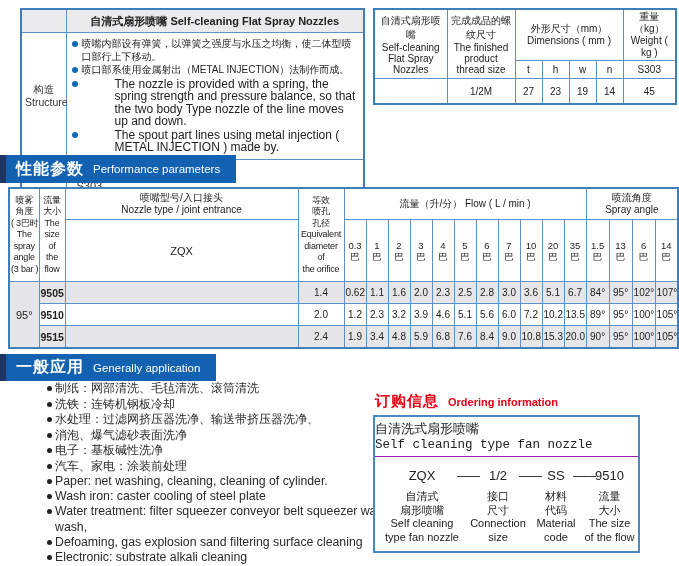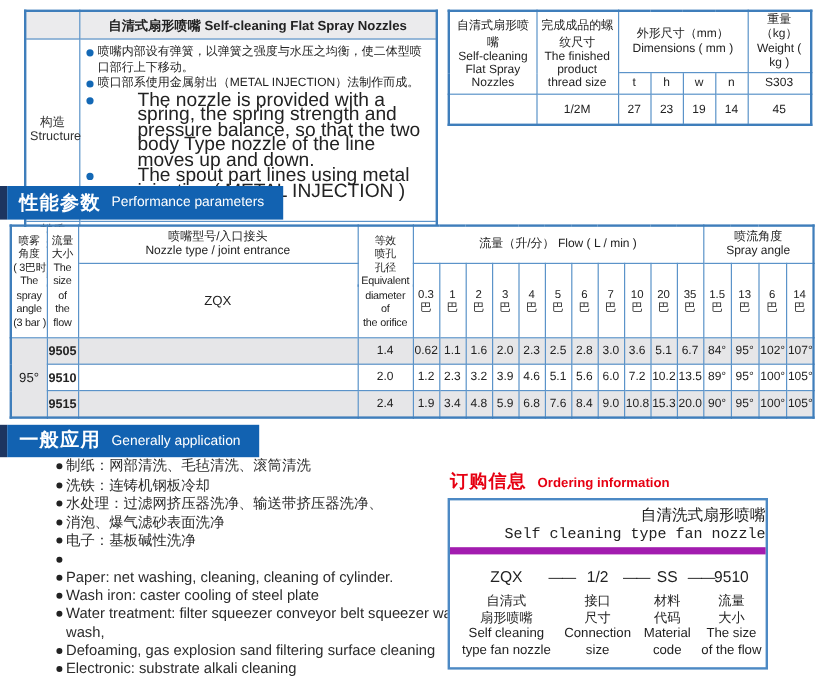--- a/index.html
+++ b/index.html
@@ -16,21 +16,21 @@
 
   
   .spec-table{position:absolute;left:20px;top:8px;width:345px;border:2px solid #3f7ebb;}
   .spec-table td{border:1px solid #5b93c9;}
   .spec-table .r-title td{height:20px;background:#ebebed;}
   .title-cell{font-size:11px;font-weight:bold;color:#222;text-align:center;}
   .spec-table .label{width:45px;text-align:center;font-size:10.5px;line-height:12.5px;color:#333;}
   .bullets-cell{padding:4px 5px;}
   .b-line{display:flex;gap:4px;margin:1px 0;font-size:10px;line-height:12.5px;color:#222;}
   .b-line .dot{width:6px;height:6px;border-radius:50%;background:#1368b5;flex:none;margin-top:3px;}
-  .b-line.en{font-size:16px;gap:37px;}
+  .b-line.en{font-size:12px;gap:37px;}
   .value-cell{font-size:11px;padding-left:10px;height:38px;}
 
   
   .dims-table{position:absolute;left:373px;top:8px;width:302px;border:2px solid #3f7ebb;
               font-size:10px;text-align:center;}
   .dims-table td,.dims-table th{border:1px solid #5b93c9;font-weight:normal;color:#222;padding:1px 2px;}
   .dims-table th.gh{height:30px;line-height:12px;font-size:10px;}
   .dims-table th.sub{height:15px;}
   .dims-table td{height:22px;}
 
@@ -64,21 +64,21 @@
   .a-line{display:flex;gap:3px;align-items:flex-start;color:#2b2b2b;}
   #app-list-zh .a-line{font-size:12px;line-height:15.5px;}
   #app-list-en .a-line{font-size:12.3px;line-height:15.2px;}
   .a-line .dot{width:5px;height:5px;border-radius:50%;background:#222;flex:none;margin-top:5px;}
 
   
   .ordering-heading{position:absolute;left:375px;top:392px;display:flex;align-items:baseline;gap:9px;color:#e60012;}
   .oh-zh{font-size:15px;font-weight:bold;letter-spacing:1px;}
   .oh-en{font-size:11px;font-weight:bold;}
   .ordering-box{position:absolute;left:373px;top:415px;width:263px;border:2px solid #4c89c4;background:#fff;}
-  .ob-title{text-align:right;padding:3px 0 4px;border-bottom:6px solid #a21caf;color:#222;}
+  .ob-title{text-align:left;padding:3px 0 4px;border-bottom:1px solid #a21caf;color:#222;}
   .ob-title .zh{font-size:13px;display:block;}
   .ob-title .en{font-size:12.5px;display:block;font-family:Liberation Mono, monospace;}
   .ob-codes,.ob-labels{display:grid;grid-template-columns:90px 62px 54px 53px;padding:0 2px;}
   .ob-codes{padding-top:9px;}
   .ob-code{position:relative;text-align:center;font-size:13px;color:#222;height:24px;line-height:20px;}
   .ob-code .dash{position:absolute;right:0;top:0;transform:translateX(55%);font-size:12px;letter-spacing:-1px;color:#222;}
   .ob-labels{padding-bottom:7px;}
   .ob-label{text-align:center;font-size:11px;line-height:13.5px;color:#222;white-space:pre-line;}
 </style>
 </head>
@@ -353,20 +353,21 @@
       <div class="a-line">
         <span class="dot"></span>
         <span>消泡、爆气滤砂表面洗净</span>
       </div>
       <div class="a-line">
         <span class="dot"></span>
         <span>电子：基板碱性洗净</span>
       </div>
       <div class="a-line">
         <span class="dot"></span>
+        <span>汽车、家电：涂装前处理</span>
       </div>
     </div>
   <div id="app-list-en" class="app-list">
       <div class="a-line">
         <span class="dot"></span>
         <span>Paper: net washing, cleaning, cleaning of cylinder.</span>
       </div>
       <div class="a-line">
         <span class="dot"></span>
         <span>Wash iron: caster cooling of steel plate</span>

